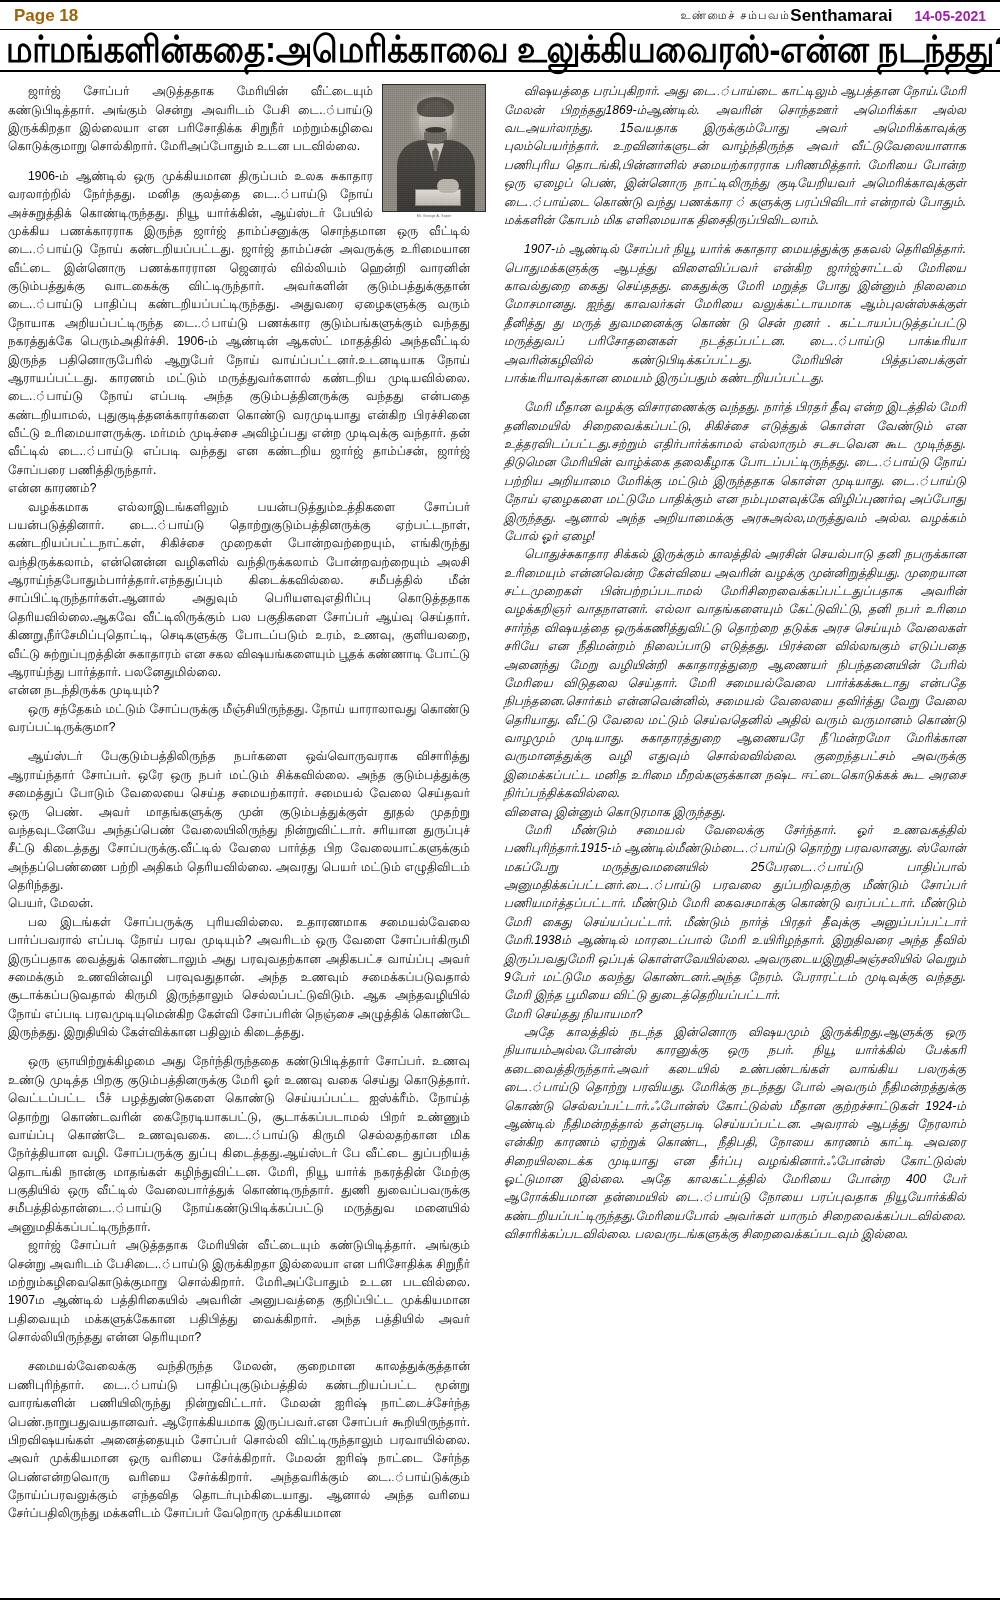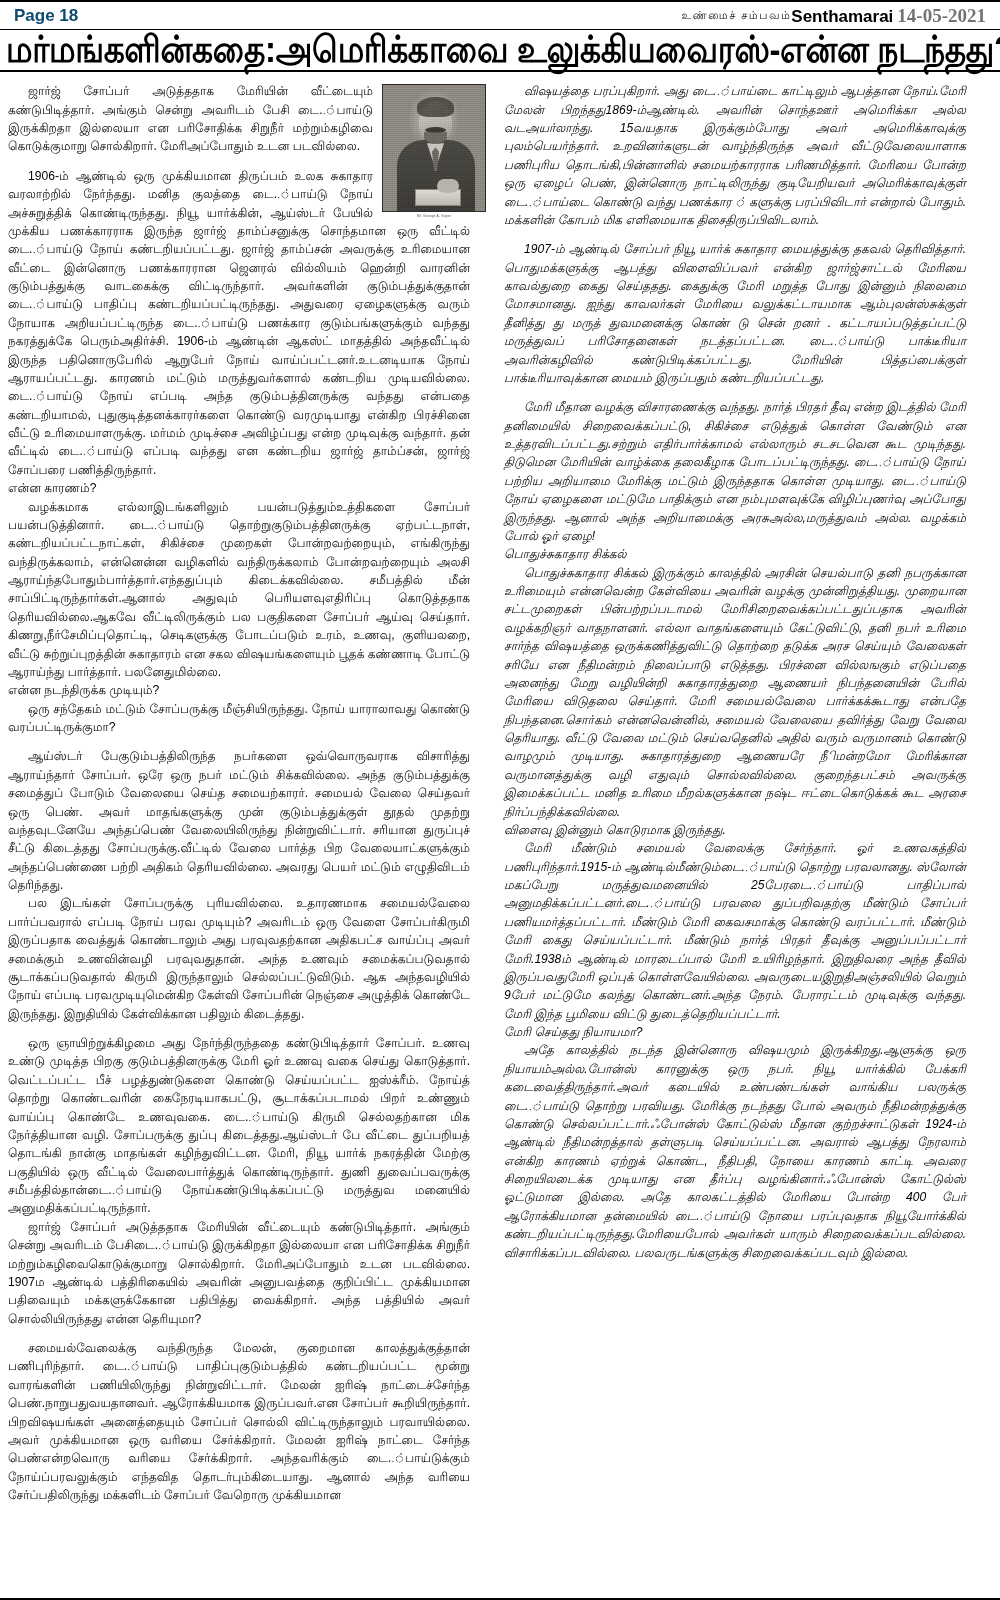--- a/index.html
+++ b/index.html
@@ -25,48 +25,47 @@
     height: 30px;
     border-top: 2px solid #000;
     border-bottom: 1px solid #000;
     display: flex;
     align-items: center;
     padding: 0 14px;
   }
   .masthead-page {
     font-size: 17px;
     font-weight: bold;
-    color: #0c4a6e;
+    color: #a16207;
     letter-spacing: 0px;
     white-space: nowrap;
   }
   .masthead-center {
     flex: 1;
     text-align: right;
     font-size: 11px;
     letter-spacing: 1.5px;
     color: #111;
     white-space: nowrap;
   }
   .masthead-right {
     display: flex;
     align-items: baseline;
-    gap: 4px;
+    gap: 22px;
     white-space: nowrap;
   }
   .masthead-title {
     font-size: 17px;
     font-weight: bold;
     color: #000;
   }
   .masthead-date {
-    font-size: 19px;
+    font-size: 14px;
     font-weight: bold;
-    color: #737373;
-    font-family: Liberation Serif, serif;
+    color: #a21caf;
   }
 
   
   .headline-band {
     border-bottom: 2px solid #000;
     padding: 1px 6px 5px 6px;
     text-align: center;
   }
   .headline {
     font-size: 33px;
@@ -275,33 +274,33 @@
         </div>
         <figcaption class="photo-caption">Mr. George A. Soper</figcaption>
       </figure>
     <p class="indent">ஜார்ஜ் சோப்பர் அடுத்ததாக மேரியின் வீட்டையும் கண்டுபிடித்தார். அங்கும் சென்று அவரிடம் பேசி டை..்பாய்டு இருக்கிறதா இல்லையா என பரிசோதிக்க சிறுநீர் மற்றும்கழிவை கொடுக்குமாறு சொல்கிறார். மேரிஅப்போதும் உடன படவில்லை.</p>
         <p class="indent gap">1906-ம் ஆண்டில் ஒரு முக்கியமான திருப்பம் உலக சுகாதார வரலாற்றில் நேர்ந்தது. மனித குலத்தை டை..்பாய்டு நோய் அச்சுறுத்திக் கொண்டிருந்தது. நியூ யார்க்கின், ஆய்ஸ்டர் பேயில் முக்கிய பணக்காரராக இருந்த ஜார்ஜ் தாம்ப்சனுக்கு சொந்தமான ஒரு வீட்டில் டை..்பாய்டு நோய் கண்டறியப்பட்டது. ஜார்ஜ் தாம்ப்சன் அவருக்கு உரிமையான வீட்டை இன்னொரு பணக்காரரான ஜெனரல் வில்லியம் ஹென்றி வாரனின் குடும்பத்துக்கு வாடகைக்கு விட்டிருந்தார். அவர்களின் குடும்பத்துக்குதான் டை..்பாய்டு பாதிப்பு கண்டறியப்பட்டிருந்தது. அதுவரை ஏழைகளுக்கு வரும் நோயாக அறியப்பட்டிருந்த டை..்பாய்டு பணக்கார குடும்பங்களுக்கும் வந்தது நகரத்துக்கே பெரும்அதிர்ச்சி. 1906-ம் ஆண்டின் ஆகஸ்ட் மாதத்தில் அந்தவீட்டில் இருந்த பதினொருபேரில் ஆறுபேர் நோய் வாய்ப்பட்டனர்.உடனடியாக நோய் ஆராயப்பட்டது. காரணம் மட்டும் மருத்துவர்களால் கண்டறிய முடியவில்லை. டை..்பாய்டு நோய் எப்படி அந்த குடும்பத்தினருக்கு வந்தது என்பதை கண்டறியாமல், புதுகுடித்தனக்காரர்களை கொண்டு வரமுடியாது என்கிற பிரச்சினை வீட்டு உரிமையாளருக்கு. மர்மம் முடிச்சை அவிழ்ப்பது என்ற முடிவுக்கு வந்தார். தன் வீட்டில் டை..்பாய்டு எப்படி வந்தது என கண்டறிய ஜார்ஜ் தாம்ப்சன், ஜார்ஜ் சோப்பரை பணித்திருந்தார்.</p>
         <p class="subhead">என்ன காரணம்?</p>
         <p class="indent">வழக்கமாக எல்லாஇடங்களிலும் பயன்படுத்தும்உத்திகளை சோப்பர் பயன்படுத்தினார். டை..்பாய்டு தொற்றுகுடும்பத்தினருக்கு ஏற்பட்டநாள், கண்டறியப்பட்டநாட்கள், சிகிச்சை முறைகள் போன்றவற்றையும், எங்கிருந்து வந்திருக்கலாம், என்னென்ன வழிகளில் வந்திருக்கலாம் போன்றவற்றையும் அலசி ஆராய்ந்தபோதும்பார்த்தார்.எந்ததுப்பும் கிடைக்கவில்லை. சமீபத்தில் மீன் சாப்பிட்டிருந்தார்கள்.ஆனால் அதுவும் பெரியளவுஎதிரிப்பு கொடுத்ததாக தெரியவில்லை.ஆகவே வீட்டிலிருக்கும் பல பகுதிகளை சோப்பர் ஆய்வு செய்தார். கிணறு,நீர்சேமிப்புதொட்டி, செடிகளுக்கு போடப்படும் உரம், உணவு, குளியலறை, வீட்டு சுற்றுப்புறத்தின் சுகாதாரம் என சகல விஷயங்களையும் பூதக் கண்ணாடி போட்டு ஆராய்ந்து பார்த்தார். பலனேதுமில்லை.</p>
         <p class="subhead">என்ன நடந்திருக்க முடியும்?</p>
         <p class="indent">ஒரு சந்தேகம் மட்டும் சோப்பருக்கு மீஞ்சியிருந்தது. நோய் யாராலாவது கொண்டு வரப்பட்டிருக்குமா?</p>
         <p class="indent gap">ஆய்ஸ்டர் பேகுடும்பத்திலிருந்த நபர்களை ஒவ்வொருவராக விசாரித்து ஆராய்ந்தார் சோப்பர். ஒரே ஒரு நபர் மட்டும் சிக்கவில்லை. அந்த குடும்பத்துக்கு சமைத்துப் போடும் வேலையை செய்த சமையற்காரர். சமையல் வேலை செய்தவர் ஒரு பெண். அவர் மாதங்களுக்கு முன் குடும்பத்துக்குள் தூதல் முதற்று வந்தவுடனேயே அந்தப்பெண் வேலையிலிருந்து நின்றுவிட்டார். சரியான துருப்புச் சீட்டு கிடைத்தது சோப்பருக்கு.வீட்டில் வேலை பார்த்த பிற வேலையாட்களுக்கும் அந்தப்பெண்ணை பற்றி அதிகம் தெரியவில்லை. அவரது பெயர் மட்டும் எழுதிவிடம் தெரிந்தது.</p>
+        <p class="subhead">பெயர், மேலன்.</p>
         <p class="indent">பல இடங்கள் சோப்பருக்கு புரியவில்லை. உதாரணமாக சமையல்வேலை பார்ப்பவரால் எப்படி நோய் பரவ முடியும்? அவரிடம் ஒரு வேளை சோப்பர்கிருமி இருப்பதாக வைத்துக் கொண்டாலும் அது பரவுவதற்கான அதிகபட்ச வாய்ப்பு அவர் சமைக்கும் உணவின்வழி பரவுவதுதான். அந்த உணவும் சமைக்கப்படுவதால் சூடாக்கப்படுவதால் கிருமி இருந்தாலும் செல்லப்பட்டுவிடும். ஆக அந்தவழியில் நோய் எப்படி பரவமுடியுமென்கிற கேள்வி சோப்பரின் நெஞ்சை அழுத்திக் கொண்டே இருந்தது. இறுதியில் கேள்விக்கான பதிலும் கிடைத்தது.</p>
         <p class="indent gap">ஒரு ஞாயிற்றுக்கிழமை அது நேர்ந்திருந்ததை கண்டுபிடித்தார் சோப்பர். உணவு உண்டு முடித்த பிறகு குடும்பத்தினருக்கு மேரி ஓர் உணவு வகை செய்து கொடுத்தார். வெட்டப்பட்ட பீச் பழத்துண்டுகளை கொண்டு செய்யப்பட்ட ஐஸ்க்ரீம். நோய்த் தொற்று கொண்டவரின் கைநேரடியாகபட்டு, சூடாக்கப்படாமல் பிறர் உண்ணும் வாய்ப்பு கொண்டே உணவுவகை. டை..்பாய்டு கிருமி செல்லதற்கான மிக நேர்த்தியான வழி. சோப்பருக்கு துப்பு கிடைத்தது.ஆய்ஸ்டர் பே வீட்டை துப்பறியத் தொடங்கி நான்கு மாதங்கள் கழிந்துவிட்டன. மேரி, நியூ யார்க் நகரத்தின் மேற்கு பகுதியில் ஒரு வீட்டில் வேலைபார்த்துக் கொண்டிருந்தார். துணி துவைப்பவருக்கு சமீபத்தில்தான்டை..்பாய்டு நோய்கண்டுபிடிக்கப்பட்டு மருத்துவ மனையில் அனுமதிக்கப்பட்டிருந்தார்.</p>
         <p class="indent">ஜார்ஜ் சோப்பர் அடுத்ததாக மேரியின் வீட்டையும் கண்டுபிடித்தார். அங்கும் சென்று அவரிடம் பேசிடை..்பாய்டு இருக்கிறதா இல்லையா என பரிசோதிக்க சிறுநீர் மற்றும்கழிவைகொடுக்குமாறு சொல்கிறார். மேரிஅப்போதும் உடன படவில்லை. 1907ம ஆண்டில் பத்திரிகையில் அவரின் அனுபவத்தை குறிப்பிட்ட முக்கியமான பதிவையும் மக்களுக்கேகான பதிபித்து வைக்கிறார். அந்த பத்தியில் அவர் சொல்லியிருந்தது என்ன தெரியுமா?</p>
         <p class="indent gap">சமையல்வேலைக்கு வந்திருந்த மேலன், குறைமான காலத்துக்குத்தான் பணிபுரிந்தார். டை..்பாய்டு பாதிப்புகுடும்பத்தில் கண்டறியப்பட்ட மூன்று வாரங்களின் பணியிலிருந்து நின்றுவிட்டார். மேலன் ஐரிஷ் நாட்டைச்சேர்ந்த பெண்.நாறுபதுவயதானவர். ஆரோக்கியமாக இருப்பவர்.என சோப்பர் கூறியிருந்தார். பிறவிஷயங்கள் அனைத்தையும் சோப்பர் சொல்லி விட்டிருந்தாலும் பரவாயில்லை. அவர் முக்கியமான ஒரு வரியை சேர்க்கிறார். மேலன் ஐரிஷ் நாட்டை சேர்ந்த பெண்என்றவொரு வரியை சேர்க்கிறார். அந்தவரிக்கும் டை..்பாய்டுக்கும் நோய்ப்பரவலுக்கும் எந்தவித தொடர்பும்கிடையாது. ஆனால் அந்த வரியை சேர்ப்பதிலிருந்து மக்களிடம் சோப்பர் வேறொரு முக்கியமான</p>
       </div>
 
     <div class="col-divider"></div>
 
     <div class="col col-right" id="col-right">
         <p class="indent">விஷயத்தை பரப்புகிறார். அது டை..்பாய்டை காட்டிலும் ஆபத்தான நோய்.மேரி மேலன் பிறந்தது1869-ம்ஆண்டில். அவரின் சொந்தஊர் அமெரிக்கா அல்ல வடஅயர்லாந்து. 15வயதாக இருக்கும்போது அவர் அமெரிக்காவுக்கு புலம்பெயர்ந்தார். உறவினர்களுடன் வாழ்ந்திருந்த அவர் வீட்டுவேலையாளாக பணிபுரிய தொடங்கி,பின்னாளில் சமையற்காரராக பரிணமித்தார். மேரியை போன்ற ஒரு ஏழைப் பெண், இன்னொரு நாட்டிலிருந்து குடியேறியவர் அமெரிக்காவுக்குள் டை..்பாய்டை கொண்டு வந்து பணக்கார ் களுக்கு பரப்பிவிடார் என்றால் போதும். மக்களின் கோபம் மிக எளிமையாக திசைதிருப்பிவிடலாம்.</p>
         <p class="indent gap">1907-ம் ஆண்டில் சோப்பர் நியூ யார்க் சுகாதார மையத்துக்கு தகவல் தெரிவித்தார். பொதுமக்களுக்கு ஆபத்து விளைவிப்பவர் என்கிற ஜார்ஜ்சாட்டல் மேரியை காவல்துறை கைது செய்ததது. கைதுக்கு மேரி மறுத்த போது இன்னும் நிலைமை மோசமானது. ஐந்து காவலர்கள் மேரியை வலுக்கட்டாயமாக ஆம்புலன்ஸ்சுக்குள் தீனித்து து மருத் துவமனைக்கு கொண் டு சென் றனர் . கட்டாயப்படுத்தப்பட்டு மருத்துவப் பரிசோதனைகள் நடத்தப்பட்டன. டை..்பாய்டு பாக்டீரியா அவரின்கழிவில் கண்டுபிடிக்கப்பட்டது. மேரியின் பித்தப்பைக்குள் பாக்டீரியாவுக்கான மையம் இருப்பதும் கண்டறியப்பட்டது.</p>
         <p class="indent gap">மேரி மீதான வழக்கு விசாரணைக்கு வந்தது. நார்த் பிரதர் தீவு என்ற இடத்தில் மேரி தனிமையில் சிறைவைக்கப்பட்டு, சிகிச்சை எடுத்துக் கொள்ள வேண்டும் என உத்தரவிடப்பட்டது.சற்றும் எதிர்பார்க்காமல் எல்லாரும் சடசடவென கூட முடிந்தது. திடுமென மேரியின் வாழ்க்கை தலைகீழாக போடப்பட்டிருந்தது. டை..்பாய்டு நோய் பற்றிய அறியாமை மேரிக்கு மட்டும் இருந்ததாக கொள்ள முடியாது. டை..்பாய்டு நோய் ஏழைகளை மட்டுமே பாதிக்கும் என நம்புமளவுக்கே விழிப்புணர்வு அப்போது இருந்தது. ஆனால் அந்த அறியாமைக்கு அரசுஅல்ல,மருத்துவம் அல்ல. வழக்கம் போல் ஓர் ஏழை!</p>
-        <p class="subhead">பொதுச்சுகாதார சிக்கல்</p>
         <p class="indent">பொதுச்சுகாதார சிக்கல் இருக்கும் காலத்தில் அரசின் செயல்பாடு தனி நபருக்கான உரிமையும் என்னவென்ற கேள்வியை அவரின் வழக்கு முன்னிறுத்தியது. முறையான சட்டமுறைகள் பின்பற்றப்படாமல் மேரிசிறைவைக்கப்பட்டதுப்பதாக அவரின் வழக்கறிஞர் வாதநாளனர். எல்லா வாதங்களையும் கேட்டுவிட்டு, தனி நபர் உரிமை சார்ந்த விஷயத்தை ஒருக்கணித்துவிட்டு தொற்றை தடுக்க அரச செய்யும் வேலைகள் சரியே என நீதிமன்றம் நிலைப்பாடு எடுத்தது. பிரச்னை வில்லஙகும் எடுப்பதை அனைந்து மேறு வழியின்றி சுகாதாரத்துறை ஆணையர் நிபந்தனையின் பேரில் மேரியை விடுதலை செய்தார். மேரி சமையல்வேலை பார்க்கக்கூடாது என்பதே நிபந்தனை.சொர்கம் என்னவென்னில், சமையல் வேலையை தவிர்த்து வேறு வேலை தெரியாது. வீட்டு வேலை மட்டும் செய்வதெனில் அதில் வரும் வருமானம் கொண்டு வாழமும் முடியாது. சுகாதாரத்துறை ஆணையரே நிீமன்றமோ மேரிக்கான வருமானத்துக்கு வழி எதுவும் சொல்லவில்லை. குறைந்தபட்சம் அவருக்கு இமைக்கப்பட்ட மனித உரிமை மீறல்களுக்கான நஷ்ட ஈட்டைகொடுக்கக் கூட அரசை நிர்ப்பந்திக்கவில்லை.</p>
         <p class="subhead">விளைவு இன்னும் கொடுரமாக இருந்தது.</p>
         <p class="indent">மேரி மீண்டும் சமையல் வேலைக்கு சேர்ந்தார். ஓர் உணவகத்தில் பணிபுரிந்தார்.1915-ம் ஆண்டில்மீண்டும்டை..்பாய்டு தொற்று பரவலானது. ஸ்லோன் மகப்பேறு மருத்துவமனையில் 25பேரடை..்பாய்டு பாதிப்பால் அனுமதிக்கப்பட்டனர்.டை..்பாய்டு பரவலை துப்பறிவதற்கு மீண்டும் சோப்பர் பணியமர்த்தப்பட்டார். மீண்டும் மேரி கைவசமாக்கு கொண்டு வரப்பட்டார். மீண்டும் மேரி கைது செய்யப்பட்டார். மீண்டும் நார்த் பிரதர் தீவுக்கு அனுப்பப்பட்டார் மேரி.1938ம் ஆண்டில் மாரடைப்பால் மேரி உயிரிழந்தார். இறுதிவரை அந்த தீவில் இருப்பவதுமேரி ஒப்புக் கொள்ளவேயில்லை. அவருடையஇறுதிஅஞ்சலியில் வெறும் 9பேர் மட்டுமே கலந்து கொண்டனர்.அந்த நேரம். பேராரட்டம் முடிவுக்கு வந்தது. மேரி இந்த பூமியை விட்டு துடைத்தெறியப்பட்டார்.</p>
         <p class="subhead">மேரி செய்தது நியாயமா?</p>
         <p class="indent">அதே காலத்தில் நடந்த இன்னொரு விஷயமும் இருக்கிறது.ஆளுக்கு ஒரு நியாயம்அல்ல.போன்ஸ் காரனுக்கு ஒரு நபர். நியூ யார்க்கில் பேக்கரி கடைவைத்திருந்தார்.அவர் கடையில் உண்பண்டங்கள் வாங்கிய பலருக்கு டை..்பாய்டு தொற்று பரவியது. மேரிக்கு நடந்தது போல் அவரும் நீதிமன்றத்துக்கு கொண்டு செல்லப்பட்டார்.ஃபோன்ஸ் கோட்டுல்ஸ் மீதான குற்றச்சாட்டுகள் 1924-ம் ஆண்டில் நீதிமன்றத்தால் தள்ளுபடி செய்யப்பட்டன. அவரால் ஆபத்து நேரலாம் என்கிற காரணம் ஏற்றுக் கொண்ட, நீதிபதி, நோயை காரணம் காட்டி அவரை சிறையிலடைக்க முடியாது என தீர்ப்பு வழங்கினார்.ஃபோன்ஸ் கோட்டுல்ஸ் ஓட்டுமான இல்லை. அதே காலகட்டத்தில் மேரியை போன்ற 400 பேர் ஆரோக்கியமான தன்மையில் டை..்பாய்டு நோயை பரப்புவதாக நியூயோர்க்கில் கண்டறியப்பட்டிருந்தது.மேரியைபோல் அவர்கள் யாரும் சிறைவைக்கப்படவில்லை. விசாரிக்கப்படவில்லை. பலவருடங்களுக்கு சிறைவைக்கப்படவும் இல்லை.</p>
       </div>
   </div>
 
   <div class="bottom-rule"></div>
 </div>

